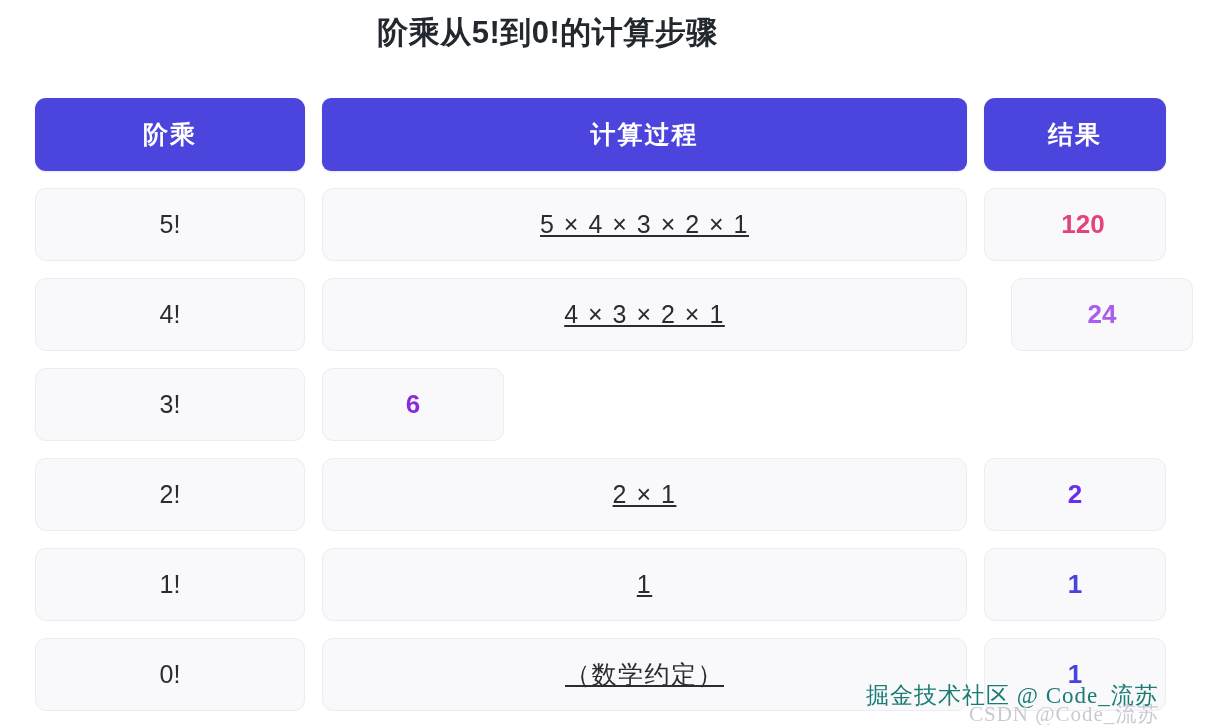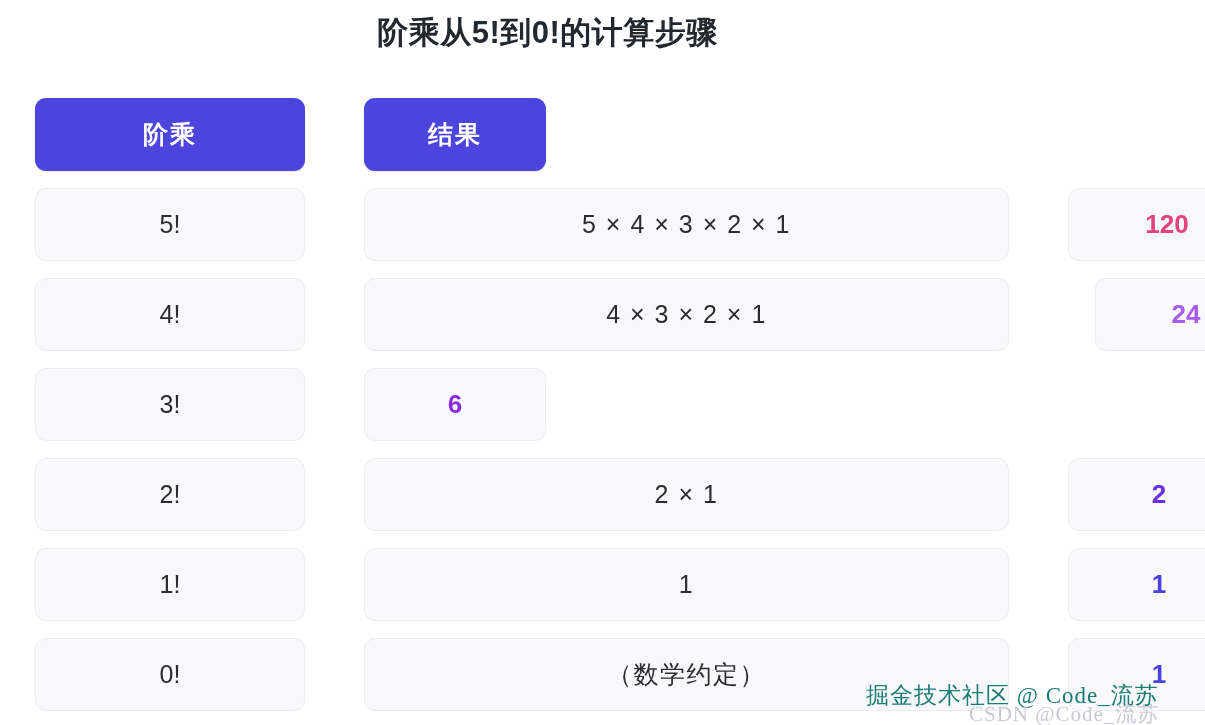--- a/index.html
+++ b/index.html
@@ -39,21 +39,20 @@
     position: absolute;
     left: 35px;
     top: 98px;
     width: 1131px;
   }
 
   .row {
     display: flex;
     align-items: stretch;
     margin-bottom: 17px;
-    gap: 42px;
   }
 
   .cell {
     box-sizing: border-box;
     display: flex;
     align-items: center;
     justify-content: center;
     border-radius: 11px;
     height: 73px;
   }
@@ -78,20 +77,21 @@
   .body-row .cell {
     background: #f9f9fb;
     border: 1px solid #ececf1;
     color: #2b2b31;
     font-size: 25px;
     font-weight: normal;
   }
 
   .body-row .cell.process {
     letter-spacing: 1.5px;
+    text-decoration: underline;
   }
 
   .body-row .cell.result {
     font-weight: bold;
     font-size: 26px;
   }
 
   .watermark-jj {
     position: absolute;
     left: 866px;
@@ -121,20 +121,21 @@
 <body>
 
 <div class="page">
 
   <h1 class="page-title">阶乘从5!到0!的计算步骤</h1>
 
   <div class="table">
 
     <div class="row header-row">
       <div class="cell col-factorial">阶乘</div>
+      <div class="cell col-process">计算过程</div>
       <div class="cell col-result">结果</div>
     </div>
 
     <div class="row body-row">
       <div class="cell col-factorial factorial">5!</div>
       <div class="cell col-process process">5 × 4 × 3 × 2 × 1</div>
       <div class="cell col-result result" style="color: rgb(229, 65, 126); padding-left: 16px;">120</div>
     </div>
 
     <div class="row body-row">

